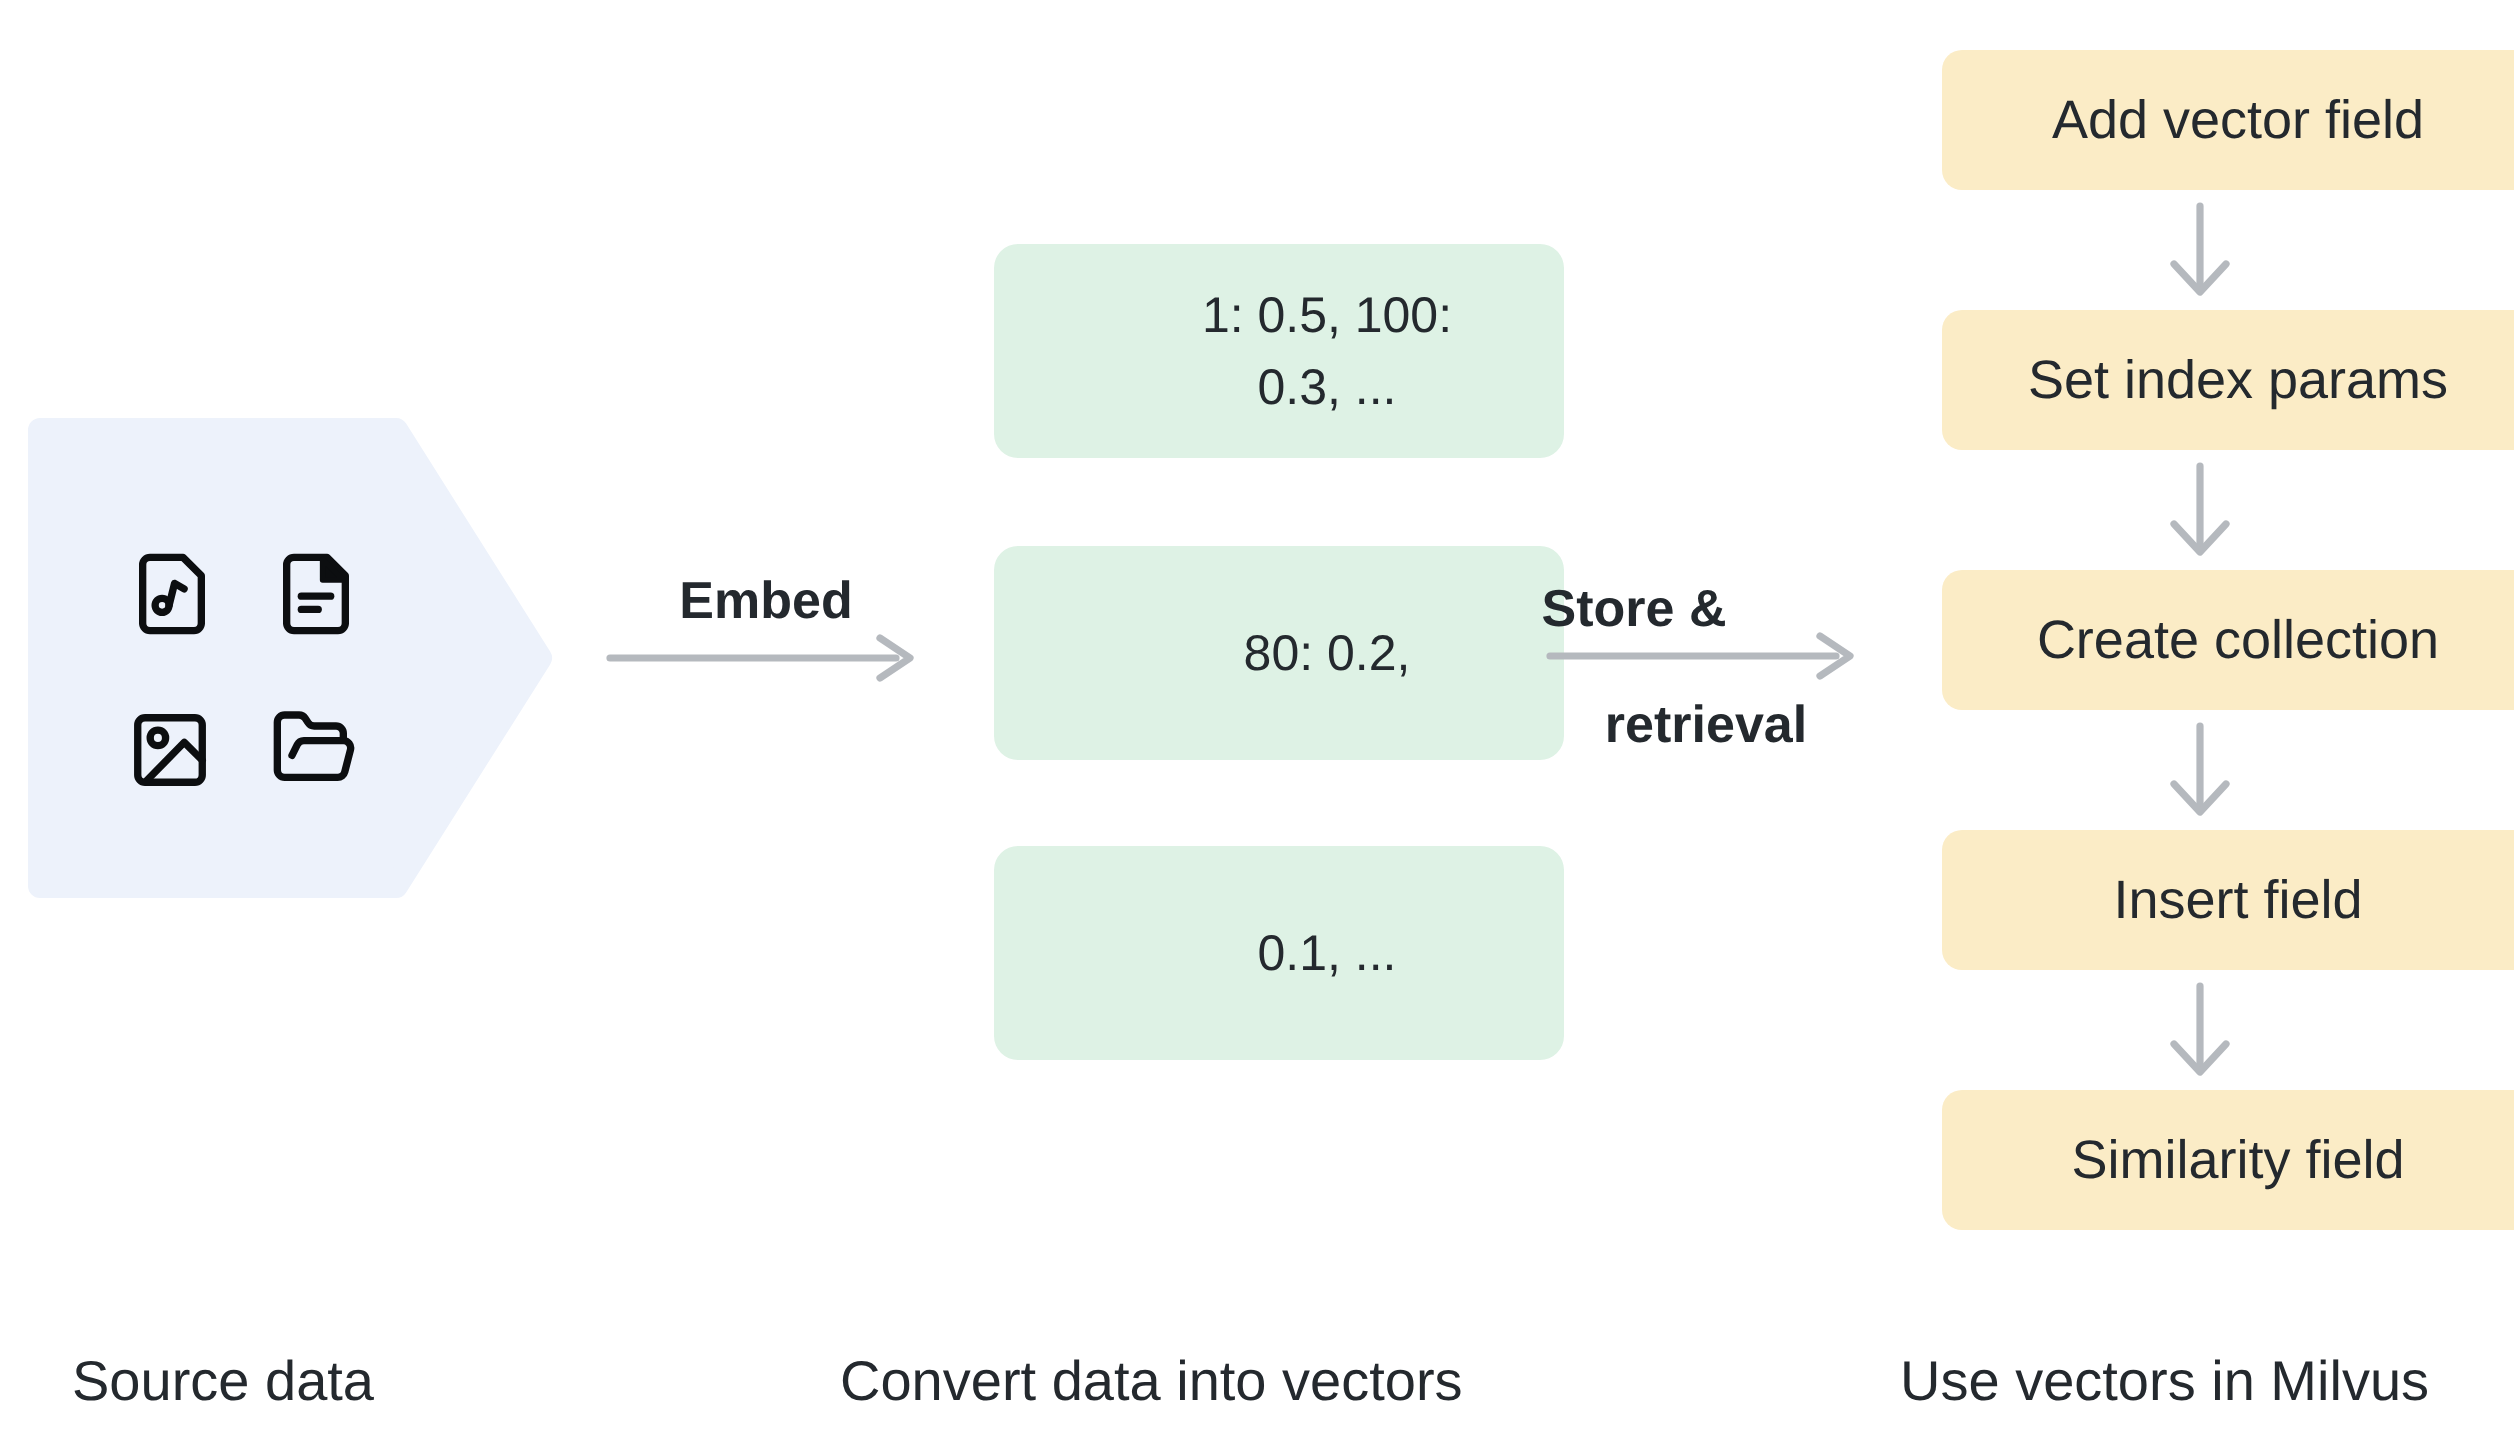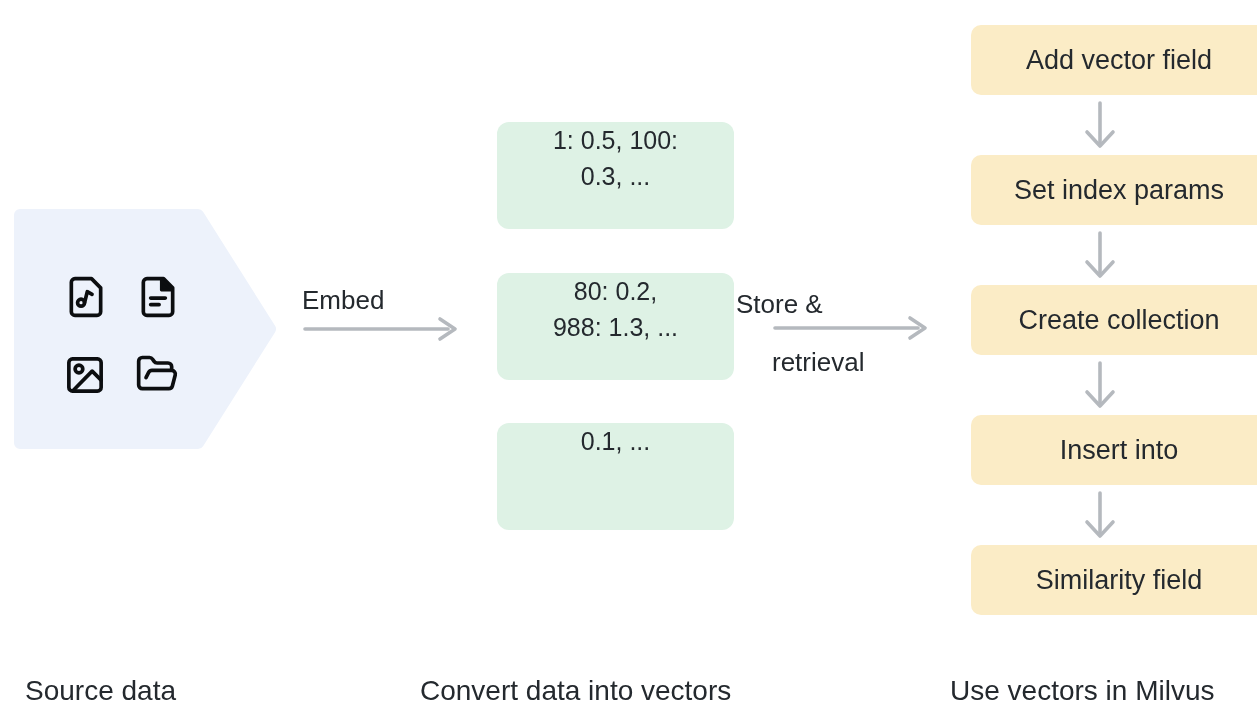--- a/index.html
+++ b/index.html
@@ -17,28 +17,28 @@
   .chevron polygon { fill:currentColor; stroke:currentColor; stroke-width:12; stroke-linejoin:round; }
 
   .icon { width:44px; height:44px; color:var(--icon,#0c0e10); }
   .icon svg { display:block; width:100%; height:100%; }
 
   
   .h-arrow { width:162px; height:30px; color:var(--arrow,#b5b9be); }
   .v-arrow { left:1082px; width:36px; height:52px; color:var(--arrow,#b5b9be); }
   .h-arrow path, .v-arrow path { fill:none; stroke:currentColor; stroke-width:3.6; stroke-linecap:round; stroke-linejoin:round; }
 
-  .arrow-label { font-size:26px; line-height:28px; width:162px; }
+  .arrow-label { font-size:26px; line-height:28px; text-align:center; width:162px;font-weight:bold; }
 
   
   .vec-box {
     left:497px; width:237px; height:107px;
     background:var(--vector-box,#def2e5); border-radius:12px;
-    display:flex; flex-direction:column; align-items:center; justify-content:flex-start;
-    font-size:25px; line-height:36px; text-align:center;
+    display:flex; flex-direction:column; align-items:center; justify-content:center;
+    font-size:25px; line-height:36px; text-align:center;padding-left:48px;
   }
 
   
   .step-box {
     left:971px; width:296px; height:70px;
     background:var(--step-box,#fbecc6); border-radius:10px;
     display:flex; align-items:center; justify-content:center;
     font-size:27px;
   }
 
@@ -87,21 +87,20 @@
     <path d="M3 15H146"></path>
     <path d="M138 5l15 10-15 10"></path>
   </svg>
 
   <div class="abs vec-box" style="top:122px">
     <span>1: 0.5, 100:</span>
     <span>0.3, ...</span>
   </div>
   <div class="abs vec-box" style="top:273px">
     <span>80: 0.2,</span>
-    <span>988: 1.3, ...</span>
   </div>
   <div class="abs vec-box" style="top:423px">
     <span>0.1, ...</span>
   </div>
 
   <div class="abs arrow-label" style="left:736px;top:290px">Store &amp;</div>
   <svg class="abs h-arrow" width="162" height="30" viewBox="0 0 162 30" style="left:772px;top:313px">
     <path d="M3 15H146"></path>
     <path d="M138 5l15 10-15 10"></path>
   </svg>
@@ -122,27 +121,27 @@
       <path d="M5 32l13 14 13-14"></path>
   </svg>
   <div class="abs step-box" style="top:285px">
     <span>Create collection</span>
   </div>
   <svg class="abs v-arrow" width="36" height="52" viewBox="0 0 36 52" style="top:360px">
     <path d="M18 3v40"></path>
       <path d="M5 32l13 14 13-14"></path>
   </svg>
   <div class="abs step-box" style="top:415px">
-    <span>Insert into</span>
+    <span>Insert field</span>
   </div>
   <svg class="abs v-arrow" width="36" height="52" viewBox="0 0 36 52" style="top:490px">
     <path d="M18 3v40"></path>
       <path d="M5 32l13 14 13-14"></path>
   </svg>
   <div class="abs step-box" style="top:545px">
     <span>Similarity field</span>
   </div>
 
-  <div class="abs caption" style="left:25px;top:674px">Source data</div>
+  <div class="abs caption" style="left:36px;top:674px">Source data</div>
   <div class="abs caption center" style="left:420px;top:674px;width:400px">Convert data into vectors</div>
   <div class="abs caption center" style="left:950px;top:674px;width:320px">Use vectors in Milvus</div>
 
 </div>
 
 </body></html>

